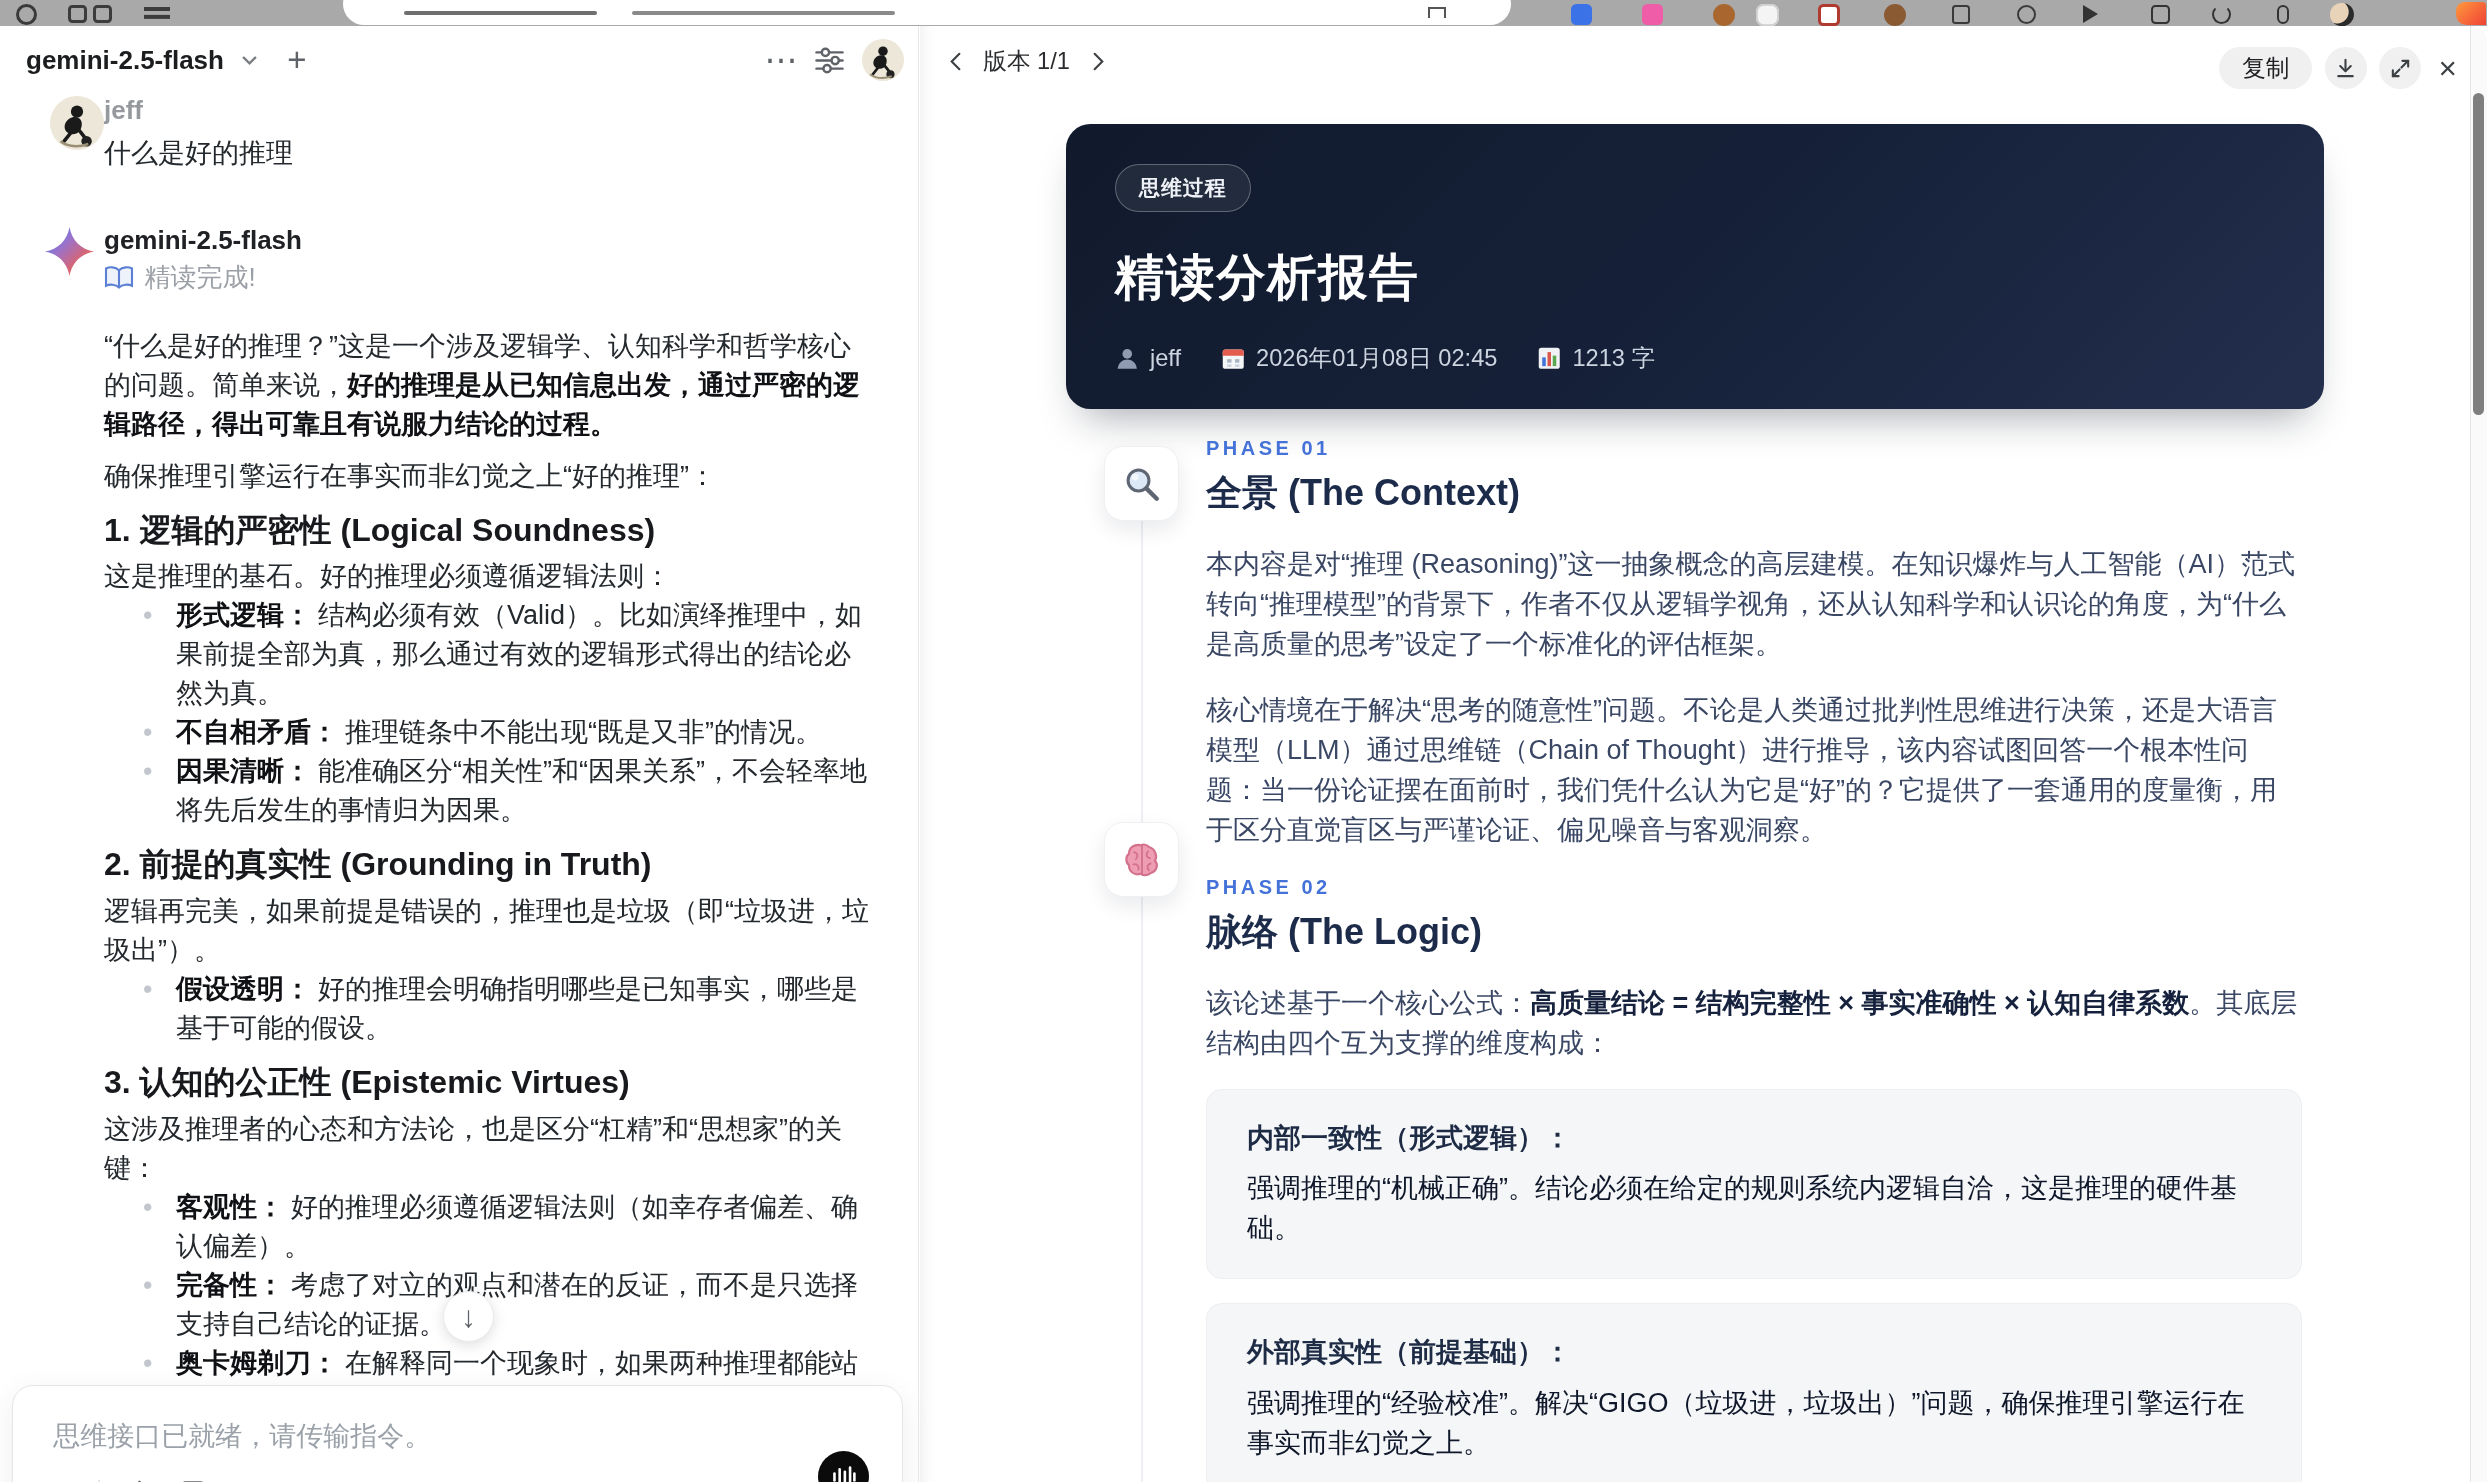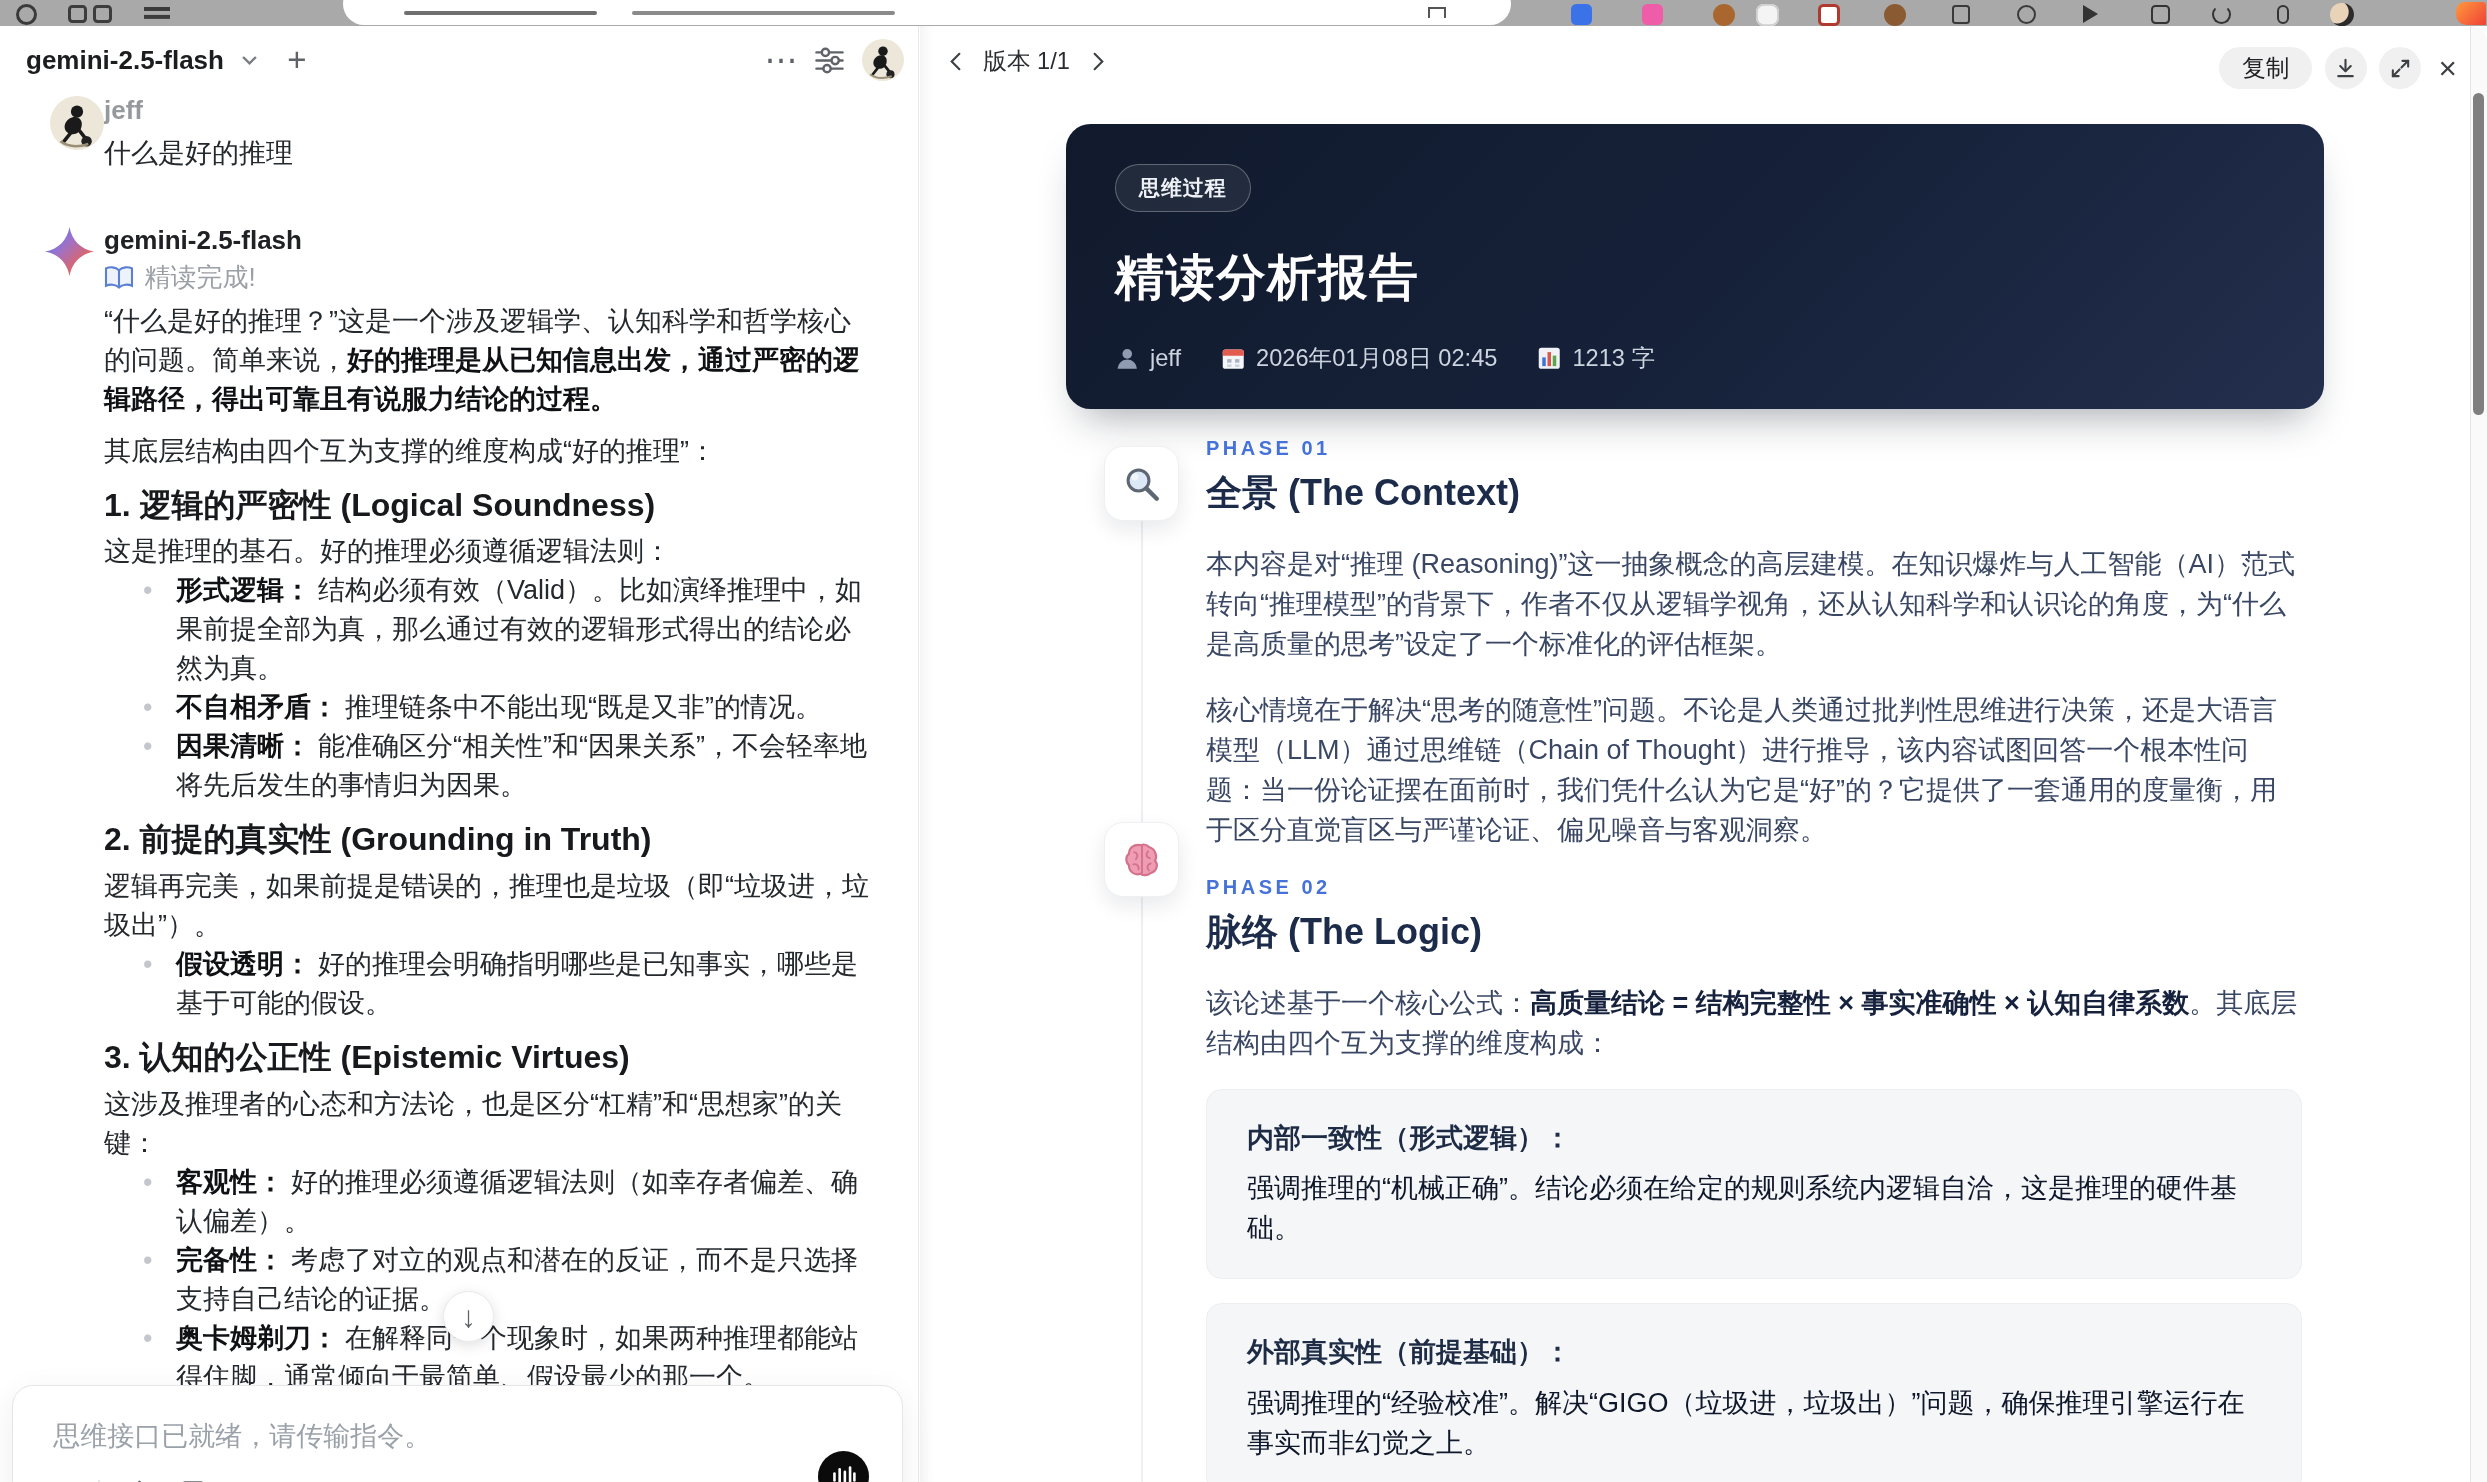--- a/index.html
+++ b/index.html
@@ -32,21 +32,21 @@
   .chat-body { position:absolute; left:0; right:0; top:56px; bottom:0; padding:12.3px 46px 0 53px; overflow:hidden; }
   .msg { position:relative; padding-left:51px; }
   .msg-ai { margin-top:51px; }
   .avatar-lg { position:absolute; left:-3.5px; top:1.8px; width:54px; height:54px; border-radius:50%;
                background:#ece7d8; overflow:hidden; }
   .gemini-logo { position:absolute; left:-8.8px; top:1.8px; width:51px; height:51px; }
   .msg-name { font-size:26px; font-weight:600; color:#95989d; line-height:33px; }
   .msg-ai .msg-name { color:#202124; font-weight:700; }
   .msg-text { margin-top:7px; font-size:27px; line-height:39px; color:#24292e; }
   .status-line { margin-top:3px; font-size:26px; color:#9b9fa6; line-height:35px; display:flex; align-items:center; gap:10.5px; }
-  .msg p.body { margin-top:7px; font-size:27px; line-height:39px; color:#24292e; }
+  .msg p.body { margin-top:32px; font-size:27px; line-height:39px; color:#24292e; }
   .msg p.body b { color:#0f1114; }
   p.lead { margin-top:12.3px !important; }
   h3.chat-h { margin-top:14px; font-size:32px; line-height:40px; font-weight:700; color:#17191c; }
   h3.chat-h + p.body { margin-top:7.9px !important; }
   ul.chat-list { list-style:none; }
   ul.chat-list li { position:relative; padding-left:72px; font-size:27px; line-height:39px; color:#24292e; }
   ul.chat-list li::before { content:"•"; position:absolute; left:39px; color:#c3c7cd; }
   ul.chat-list b { color:#0f1114; margin-right:7px; }
 
   .scroll-down { position:absolute; left:443px; top:1265px; width:51px; height:51px; border-radius:50%;
@@ -208,21 +208,21 @@
         <div class="msg-name">gemini-2.5-flash</div>
         <div class="status-line">
           <svg width="30" height="26" viewBox="0 0 34 30">
             <path d="M17 6 C13 2 6 2 2 4 V24 C6 22 13 22 17 26 C21 22 28 22 32 24 V4 C28 2 21 2 17 6 Z" fill="#eef2fb" stroke="#5b7fd4" stroke-width="2.4"></path>
             <line x1="17" y1="6" x2="17" y2="26" stroke="#5b7fd4" stroke-width="2.4"></line>
           </svg>
           <span>精读完成!</span>
         </div>
 
         <p class="body"><span>“什么是好的推理？”这是一个涉及逻辑学、认知科学和哲学核心的问题。简单来说，</span><b>好的推理是从已知信息出发，通过严密的逻辑路径，得出可靠且有说服力结论的过程。</b></p>
-        <p class="body lead">其底层结构由四个互为支撑的维度构成“好的推理”：</p>
+        <p class="body lead">确保推理引擎运行在事实而非幻觉之上“好的推理”：</p>
 
         <h3 class="chat-h">1. 逻辑的严密性 (Logical Soundness)</h3>
         <p class="body">这是推理的基石。好的推理必须遵循逻辑法则：</p>
         <ul class="chat-list">
           <li><b>形式逻辑：</b><span>结构必须有效（Valid）。比如演绎推理中，如果前提全部为真，那么通过有效的逻辑形式得出的结论必然为真。</span></li>
           <li><b>不自相矛盾：</b><span>推理链条中不能出现“既是又非”的情况。</span></li>
           <li><b>因果清晰：</b><span>能准确区分“相关性”和“因果关系”，不会轻率地将先后发生的事情归为因果。</span></li>
         </ul>
 
         <h3 class="chat-h">2. 前提的真实性 (Grounding in Truth)</h3>

